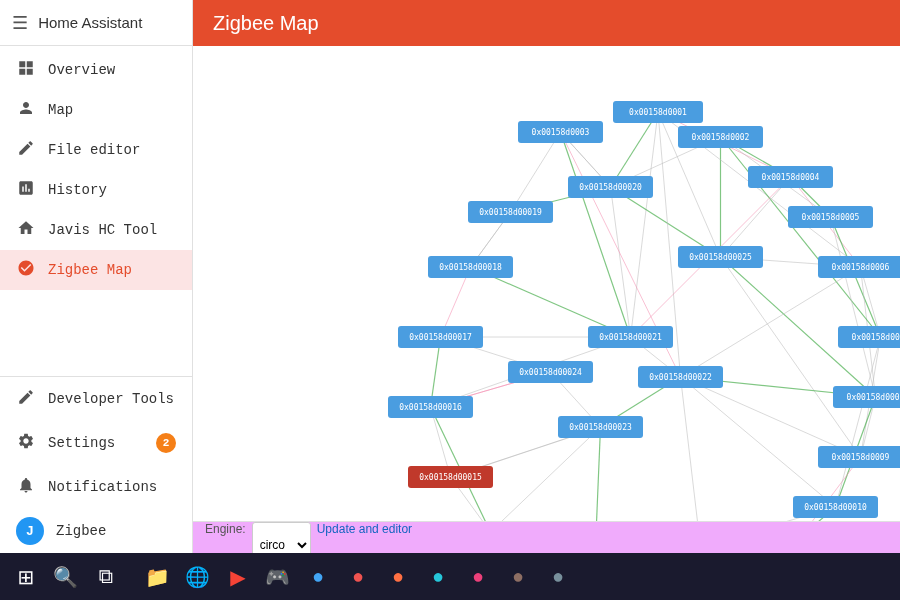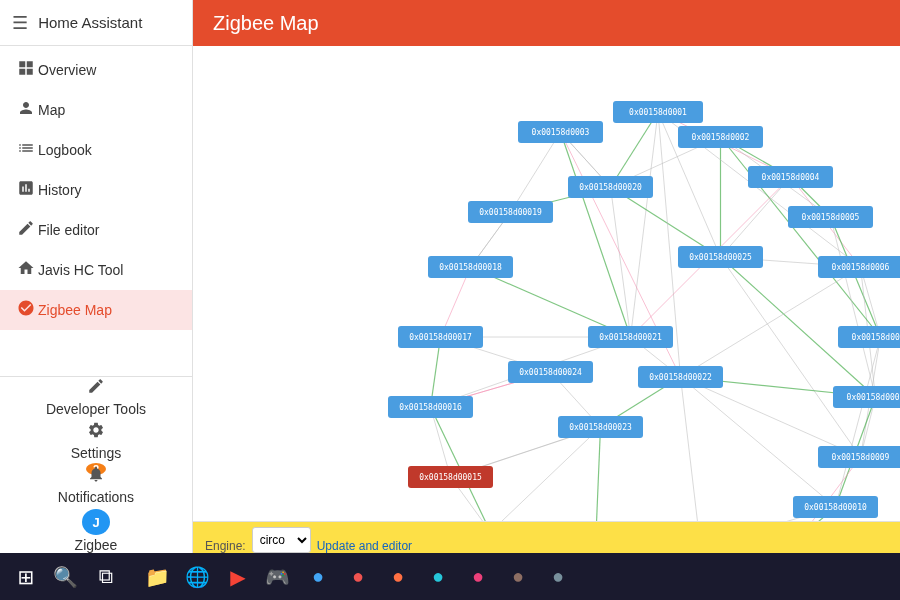--- a/index.html
+++ b/index.html
@@ -6,40 +6,40 @@
     body { width: 900px; height: 600px; overflow: hidden; font-family: 'Segoe UI', Arial, sans-serif; display: flex; flex-direction: column; background: #f0f0f0; }
 
     .app-container { display: flex; flex: 1; height: 553px; }
 
     
     .sidebar { width: 193px; background: #fff; border-right: 1px solid #e0e0e0; display: flex; flex-direction: column; flex-shrink: 0; }
     .sidebar-header { height: 46px; display: flex; align-items: center; padding: 0 12px; gap: 10px; border-bottom: 1px solid #e0e0e0; }
     .sidebar-header .menu-icon { font-size: 18px; color: #555; cursor: pointer; }
     .sidebar-header .app-title { font-size: 15px; font-weight: 400; color: #333; }
     .sidebar-nav { flex: 1; overflow-y: auto; padding: 4px 0; }
-    .nav-item { display: flex; align-items: center; padding: 0 16px; height: 40px; cursor: pointer; gap: 2px; color: #333; font-size: 14px; position: relative; }
+    .nav-item { display: flex; align-items: center; padding: 0 16px; height: 40px; cursor: pointer; gap: 12px; color: #333; font-size: 14px; position: relative; font-family: Liberation Mono, monospace; }
     .nav-item.active { background: #fce4e4; color: #e44c2c; }
     .nav-item.active .nav-icon { color: #e44c2c; }
     .nav-icon { width: 20px; text-align: center; font-size: 16px; color: #555; }
     .nav-label { flex: 1; }
     .badge { background: #f57f17; color: #fff; border-radius: 50%; width: 20px; height: 20px; font-size: 11px; display: flex; align-items: center; justify-content: center; font-weight: bold; }
     .sidebar-footer { border-top: 1px solid #e0e0e0; }
-    .sidebar-footer .nav-item { height: 44px; flex-direction: column; }
+    .sidebar-footer .nav-item { height: 44px; }
     .avatar { width: 28px; height: 28px; border-radius: 50%; background: #2196f3; color: #fff; display: flex; align-items: center; justify-content: center; font-size: 13px; font-weight: bold; }
 
     
     .main-content { flex: 1; display: flex; flex-direction: column; overflow: hidden; background: #fafafa; }
     .page-header { height: 46px; background: #e44c2c; display: flex; align-items: center; padding: 0 20px; }
     .page-header-title { color: #fff; font-size: 20px; font-weight: 400; }
     .page-body { flex: 1; position: relative; overflow: hidden; background: #fff; text-decoration: underline; }
 
     
     .zigbee-map { width: 100%; height: 100%; position: relative; background: #fff; }
-    .map-footer { position: absolute; bottom: 0; left: 0; right: 0; height: 32px; background: #fde047; border-top: 1px solid #e0e0e0; display: flex; align-items: flex-end; padding: 0 12px; font-size: 12px; color: #555; gap: 6px; }
-    .engine-select { font-size: 12px; border: 1px solid #ccc; border-radius: 3px; padding: 4px 3px; background: #fff; }
+    .map-footer { position: absolute; bottom: 0; left: 0; right: 0; height: 32px; background: #f0abfc; border-top: 1px solid #e0e0e0; display: flex; align-items: flex-start; padding: 0 12px; font-size: 12px; color: #555; gap: 6px; }
+    .engine-select { font-size: 12px; border: 1px solid #ccc; border-radius: 3px; padding: 14px 3px; background: #fff; }
     .update-link { color: #1565c0; text-decoration: none; cursor: pointer; }
 
     
     .map-svg { width: 100%; height: calc(100% - 32px); }
 
     
     .taskbar { height: 47px; background: #1a1a2e; display: flex; align-items: center; padding: 0 8px; gap: 4px; }
     .taskbar-icon { width: 36px; height: 36px; display: flex; align-items: center; justify-content: center; border-radius: 4px; cursor: pointer; font-size: 20px; }
     .win-icon { color: #fff; }
     .taskbar-spacer { flex: 0 0 8px; }
@@ -63,35 +63,29 @@
     <span class="nav-label">Overview</span>
   </div>
         <div class="nav-item">
     <span class="nav-icon"><svg width="18" height="18" viewBox="0 0 24 24" fill="currentColor">
               <path d="M12 12c2.21 0 4-1.79 4-4s-1.79-4-4-4-4 1.79-4 4 1.79 4 4 4zm0 2c-2.67 0-8 1.34-8 4v2h16v-2c0-2.66-5.33-4-8-4z"></path>
             </svg></span>
     <span class="nav-label">Map</span>
   </div>
         <div class="nav-item">
     <span class="nav-icon"><svg width="18" height="18" viewBox="0 0 24 24" fill="currentColor">
-              <path d="M3 13h2v-2H3v2zm0 4h2v-2H3v2zm0-8h2V7H3v2zm4 4h14v-2H7v2zm0 4h14v-2H7v2zM7 7v2h14V7H7z"></path>
-            </svg></span>
-    <span class="nav-label">Logbook</span>
+              <path d="M3 17.25V21h3.75L17.81 9.94l-3.75-3.75L3 17.25zM20.71 7.04c.39-.39.39-1.02 0-1.41l-2.34-2.34c-.39-.39-1.02-.39-1.41 0l-1.83 1.83 3.75 3.75 1.83-1.83z"></path>
+            </svg></span>
+    <span class="nav-label">File editor</span>
   </div>
         <div class="nav-item">
     <span class="nav-icon"><svg width="18" height="18" viewBox="0 0 24 24" fill="currentColor">
               <path d="M19 3H5c-1.1 0-2 .9-2 2v14c0 1.1.9 2 2 2h14c1.1 0 2-.9 2-2V5c0-1.1-.9-2-2-2zM9 17H7v-7h2v7zm4 0h-2V7h2v10zm4 0h-2v-4h2v4z"></path>
             </svg></span>
     <span class="nav-label">History</span>
-  </div>
-        <div class="nav-item">
-    <span class="nav-icon"><svg width="18" height="18" viewBox="0 0 24 24" fill="currentColor">
-              <path d="M3 17.25V21h3.75L17.81 9.94l-3.75-3.75L3 17.25zM20.71 7.04c.39-.39.39-1.02 0-1.41l-2.34-2.34c-.39-.39-1.02-.39-1.41 0l-1.83 1.83 3.75 3.75 1.83-1.83z"></path>
-            </svg></span>
-    <span class="nav-label">File editor</span>
   </div>
         <div class="nav-item">
     <span class="nav-icon"><svg width="18" height="18" viewBox="0 0 24 24" fill="currentColor">
               <path d="M10 20v-6h4v6h5v-8h3L12 3 2 12h3v8z"></path>
             </svg></span>
     <span class="nav-label">Javis HC Tool</span>
   </div>
         <div class="nav-item active">
     <span class="nav-icon"><svg width="18" height="18" viewBox="0 0 24 24" fill="currentColor">
               <path d="M12 2C6.48 2 2 6.48 2 12s4.48 10 10 10 10-4.48 10-10S17.52 2 12 2zm-2 15l-5-5 1.41-1.41L10 14.17l7.59-7.59L19 8l-9 9z"></path>

